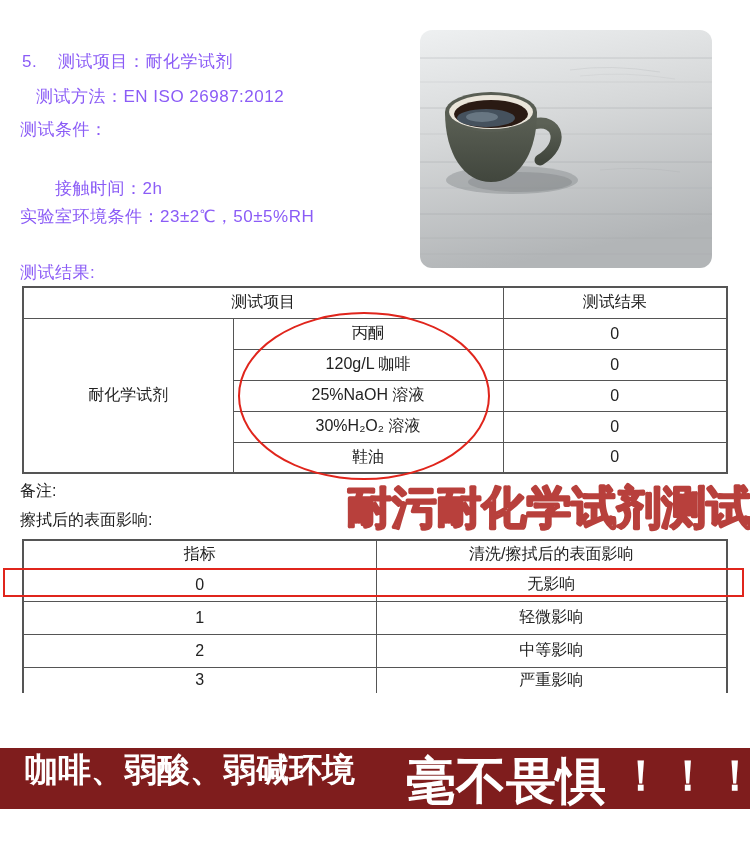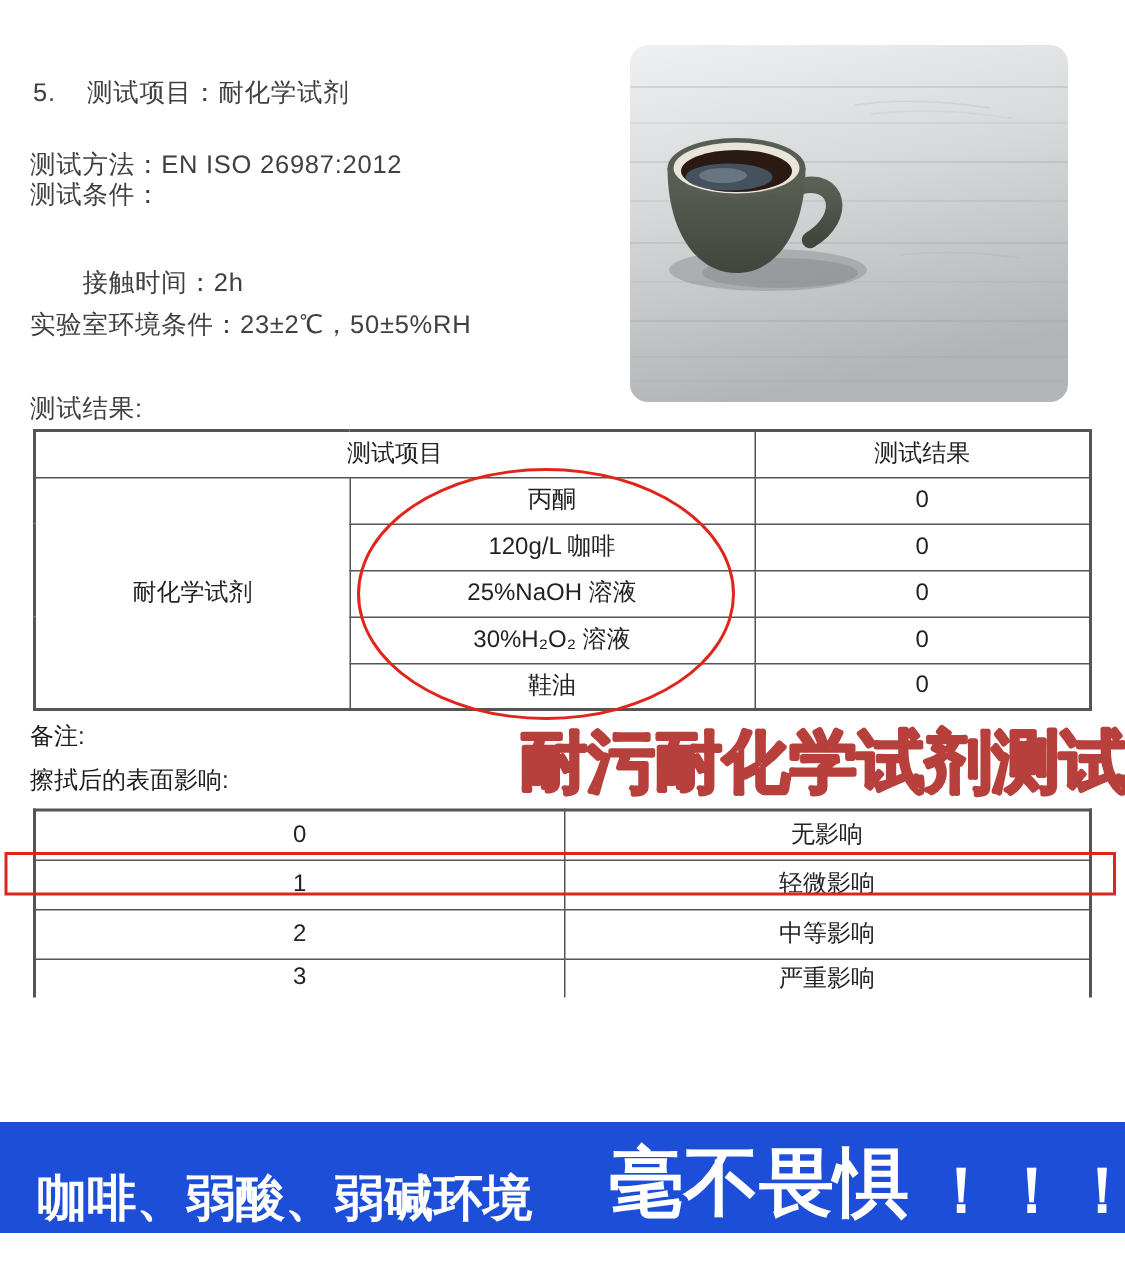--- a/index.html
+++ b/index.html
@@ -4,24 +4,24 @@
 <style>
   * { margin:0; padding:0; box-sizing:border-box; }
   html,body { background:#ffffff; }
   .page {
     position:relative; width:750px; height:852px;
     background:#ffffff; overflow:hidden;
     font-family:"Liberation Sans", sans-serif;
     color:#1c1c1c;
   }
   
-  .info-line { position:absolute; font-size:17px; color:#404040; letter-spacing:0.5px; white-space:nowrap; }
+  .info-line { position:absolute; font-size:17px; color:#8b5cf6; letter-spacing:0.5px; white-space:nowrap; }
   .l1  { left:22px;  top:50px; }
   .l1 .num { display:inline-block; width:36px; }
-  .l2  { left:20px;  top:85px;margin-top:13px; }
+  .l2  { left:36px;  top:85px; }
   .l3  { left:20px;  top:118px; }
   .l4  { left:55px;  top:145px; }
   .l5  { left:55px;  top:177px; }
   .l6  { left:20px;  top:205px; }
   .l7  { left:20px;  top:261px;text-align:center; }
 
   
   .photo {
     position:absolute; left:420px; top:30px; width:292px; height:238px;
     border-radius:12px; overflow:hidden;
@@ -56,22 +56,22 @@
   .stamp { position:absolute; left:344px; top:477px; }
   .stamp text {
     font-family:"Liberation Sans", sans-serif;
     font-weight:bold; font-size:45px;
   }
   .stamp-halo { fill:none; stroke:#ffffff; stroke-width:10px; stroke-linejoin:round; }
   .stamp-main { fill:#db9b9b; stroke:#b8403c; stroke-width:2.4px; stroke-linejoin:round; }
 
   
   .banner {
-    position:absolute; left:0; top:748px; width:750px; height:74px;
-    background:#1d4ed8; display:flex; align-items:flex-end; overflow:hidden;
+    position:absolute; left:0; top:748px; width:750px; height:61px;
+    background:#7f1d1d; display:flex; align-items:flex-start; overflow:hidden;
   }
   .banner-left { margin-left:25px; font-size:33px; font-weight:bold; color:#fff; white-space:nowrap; }
   .banner-emph { margin-left:51px; font-size:50px; font-weight:bold; color:#fff; white-space:nowrap; }
   .banner-excl { margin-left:14px; font-size:42px; font-weight:bold; color:#fff; letter-spacing:5px; white-space:nowrap; }
 </style>
 </head>
 <body>
 
 <div class="page">
 
@@ -168,20 +168,24 @@
 
   <div class="notes-label">备注:</div>
   <div class="explain-label">擦拭后的表面影响:</div>
 
   <table class="tbl2">
     <colgroup>
         <col style="width:353px">
         <col style="width:351px">
       </colgroup>
     <tbody>
+        <tr class="hdr">
+      <td>指标</td>
+      <td>清洗/擦拭后的表面影响</td>
+    </tr>
     <tr class="r">
       <td>0</td>
       <td>无影响</td>
     </tr>
     <tr class="r">
       <td>1</td>
       <td>轻微影响</td>
     </tr>
     <tr class="r">
       <td>2</td>

